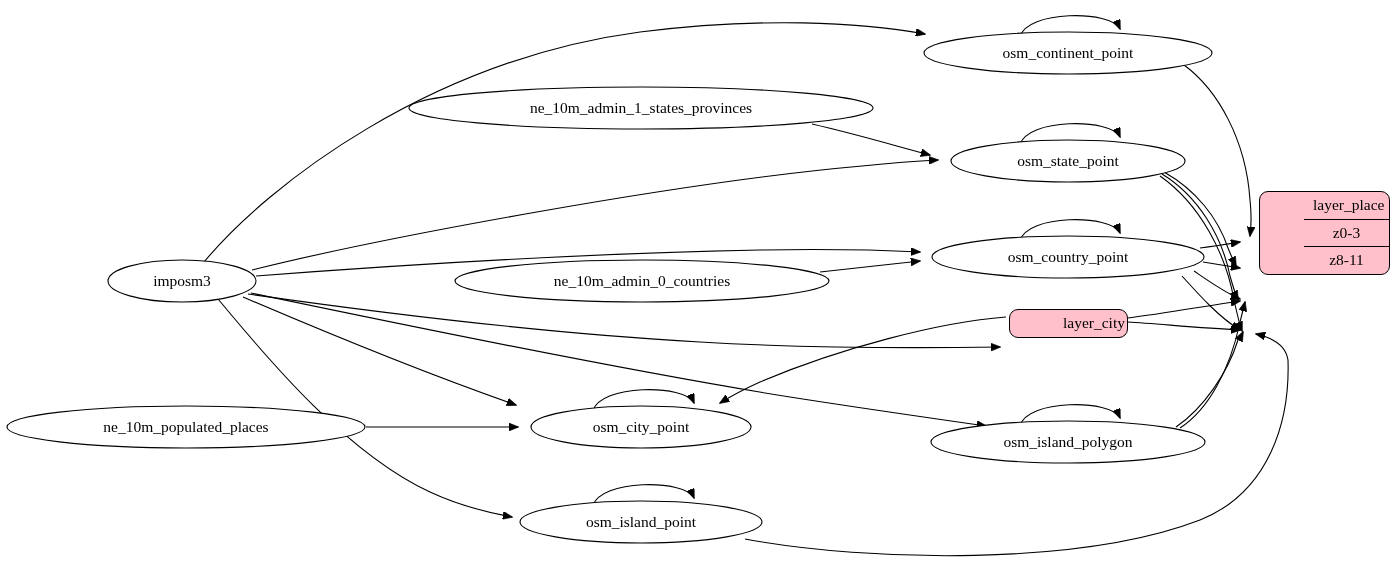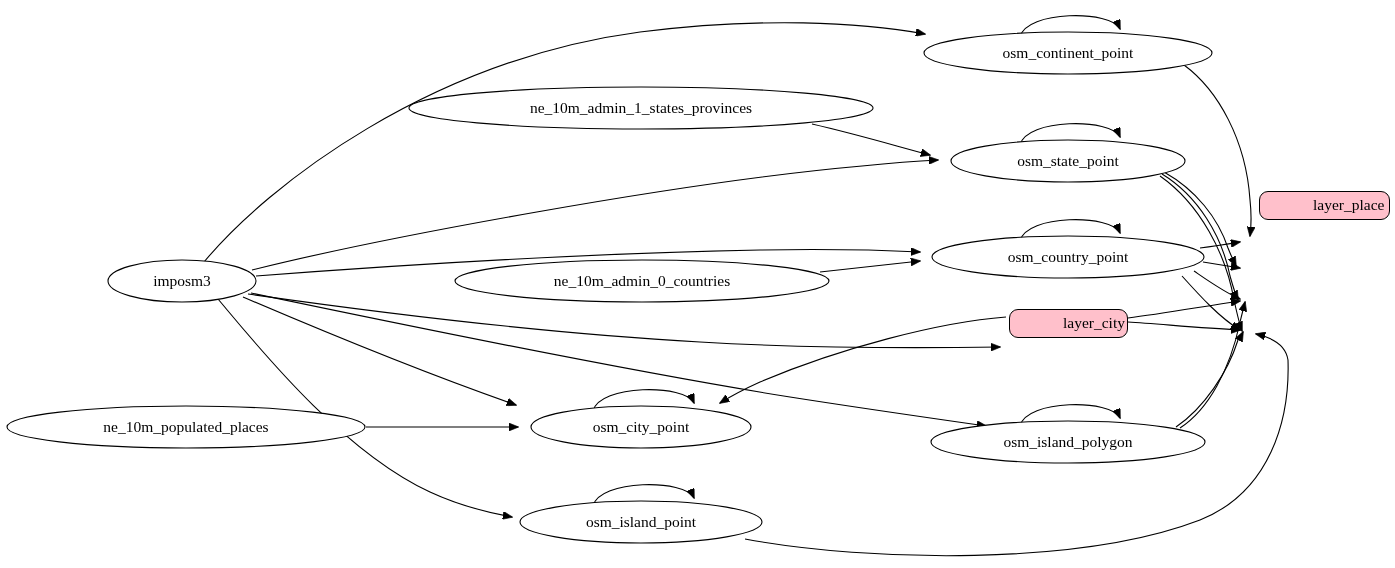--- a/index.html
+++ b/index.html
@@ -154,20 +154,22 @@
         <ellipse class="node-ell" cx="641" cy="522" rx="121" ry="21"></ellipse>
         <text class="node-label" x="641" y="523">osm_island_point</text>
       </g>
 
     </g>
   </svg>
 
   <div class="rec" style="left:1259px;top:191px;width:131px;">
     <div class="rec-inner">
       <div class="rec-row first">layer_place</div>
+      <div class="rec-row">z0-3</div>
+      <div class="rec-row">z8-11</div>
     </div>
   </div>
 
   <div class="rec" style="left:1009px;top:309px;width:119px;">
     <div class="rec-inner">
       <div class="rec-row first">layer_city</div>
     </div>
   </div>
 
 </div>

